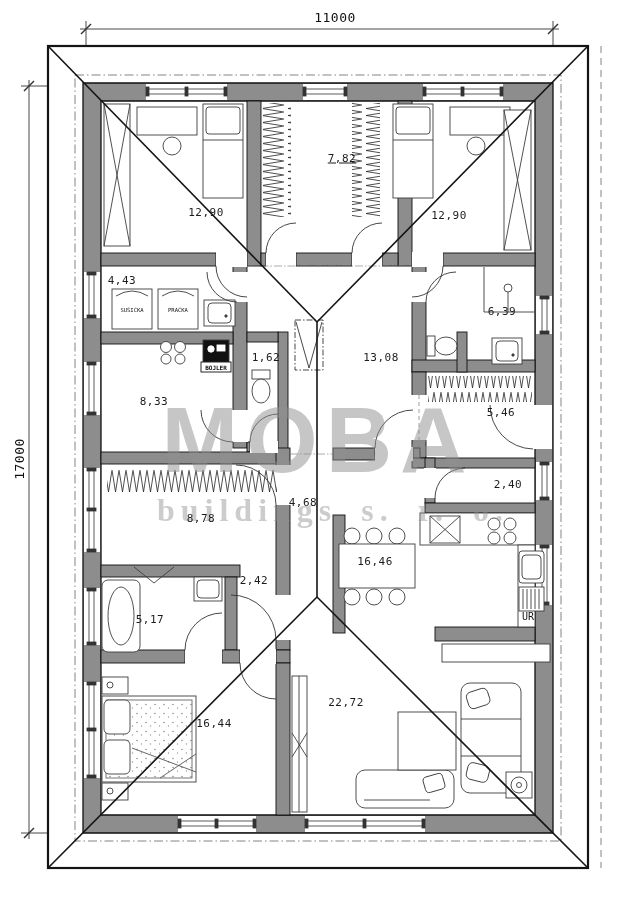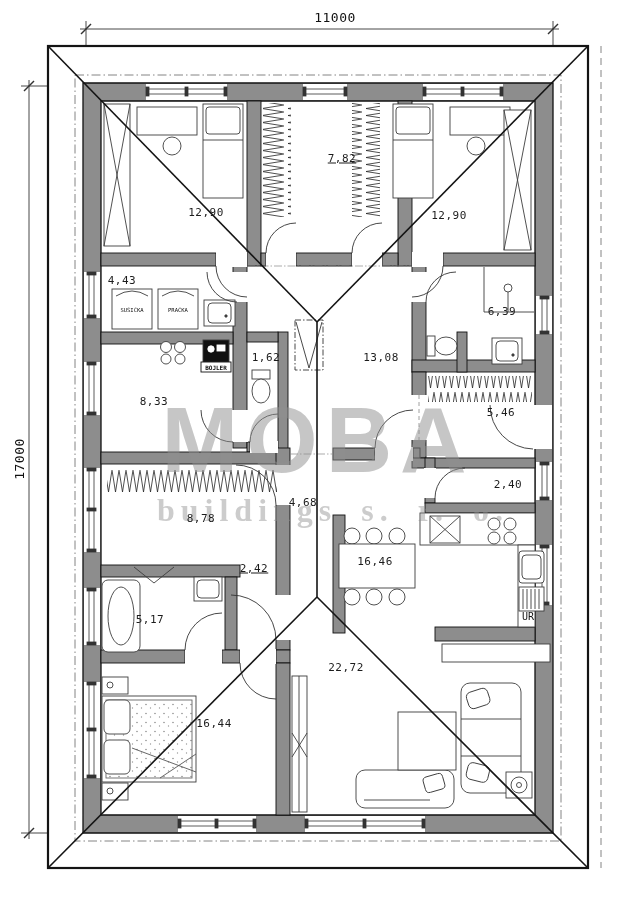--- a/index.html
+++ b/index.html
@@ -356,23 +356,23 @@
 <div class="lbl" style="left:122px;top:280px;text-align:center;">4,43</div>
 <div class="lbl" style="left:502px;top:311px;">6,39</div>
 <div class="lbl" style="left:266px;top:357px;">1,62</div>
 <div class="lbl" style="left:381px;top:357px;text-align:right;">13,08</div>
 <div class="lbl" style="left:154px;top:401px;">8,33</div>
 <div class="lbl" style="left:501px;top:412px;">5,46</div>
 <div class="lbl" style="left:508px;top:484px;">2,40</div>
 <div class="lbl" style="left:201px;top:518px;">8,78</div>
 <div class="lbl" style="left:303px;top:502px;">4,68</div>
 <div class="lbl" style="left:375px;top:561px;">16,46</div>
-<div class="lbl" style="left:254px;top:568px;text-decoration:underline;">2,42</div>
+<div class="lbl" style="left:254px;top:580px;">2,42</div>
 <div class="lbl" style="left:150px;top:619px;">5,17</div>
-<div class="lbl" style="left:346px;top:667px;">22,72</div>
+<div class="lbl" style="left:346px;top:702px;">22,72</div>
 <div class="lbl" style="left:214px;top:723px;">16,44</div>
 
 <div class="lbl tiny" style="left:132px;top:310px;">SUŠIČKA</div>
 <div class="lbl tiny" style="left:178px;top:310px;">PRAČKA</div>
 <div class="lbl tiny2" style="left:216px;top:367px;">BOJLER</div>
 <div class="lbl ur" style="left:528px;top:616px;">UR</div>
 
 </div>
 
 </body></html>

